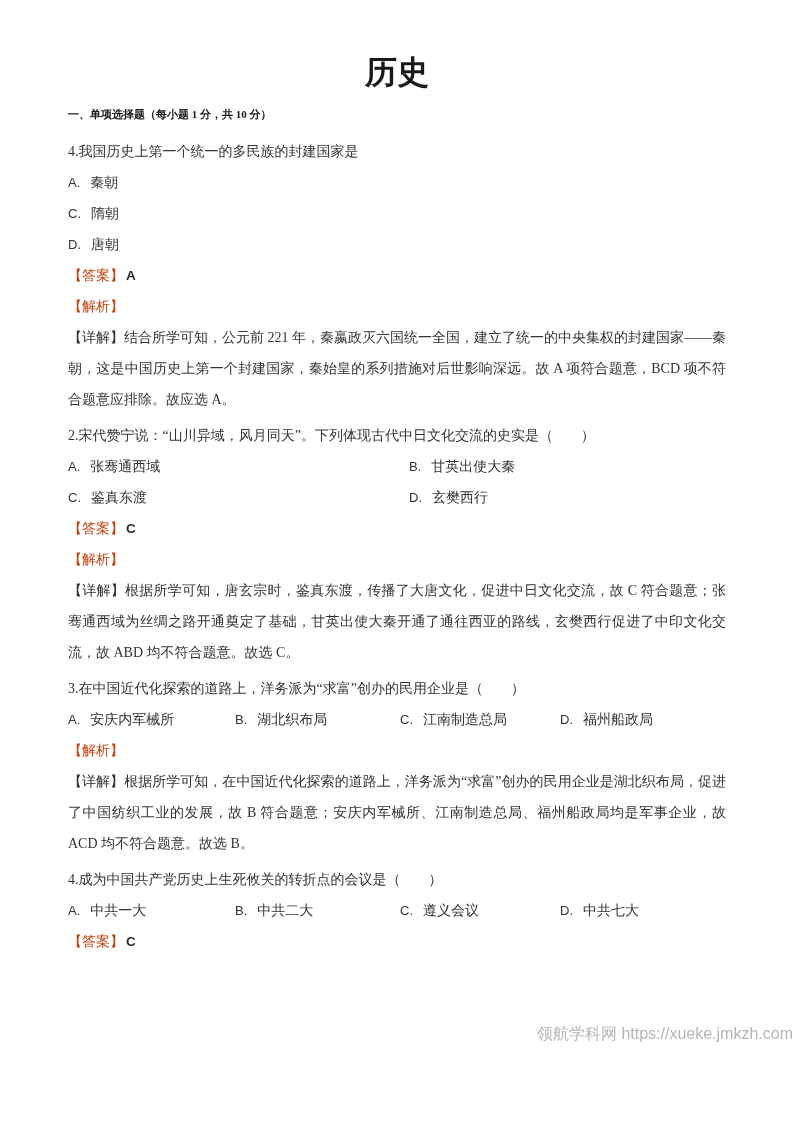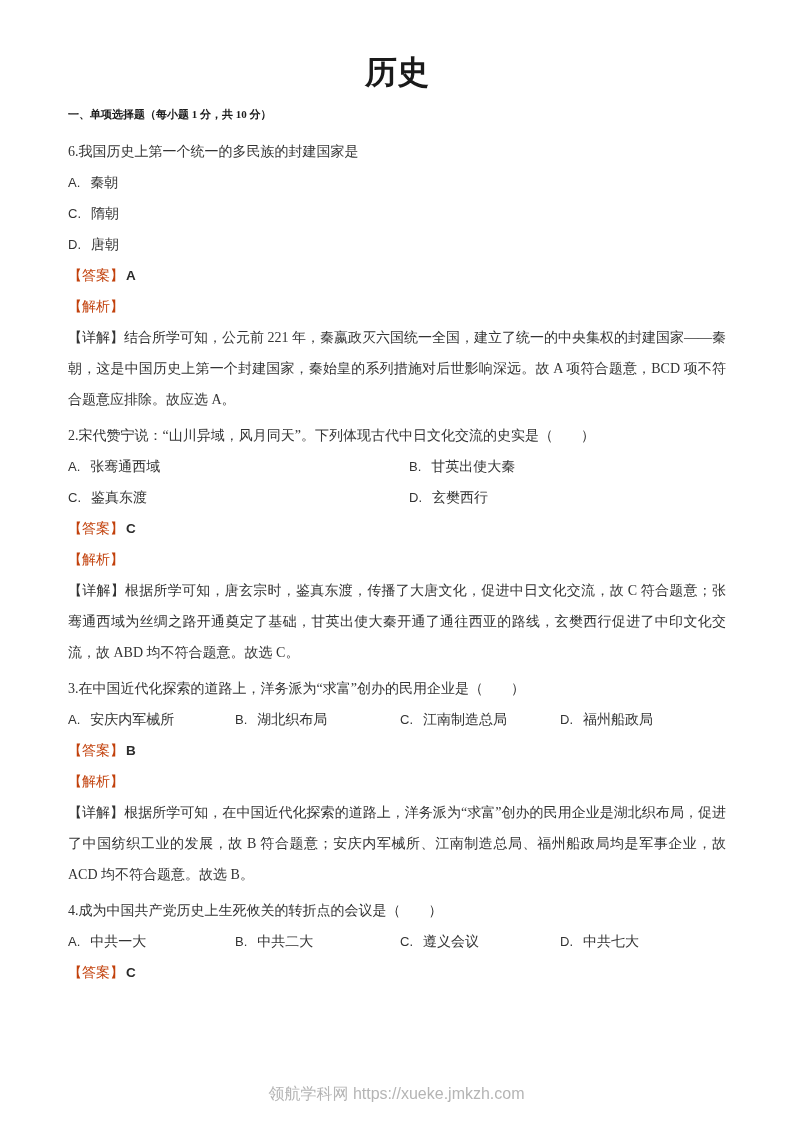--- a/index.html
+++ b/index.html
@@ -57,39 +57,39 @@
     font-weight:600;
     color:#2b2b2b;
     padding-left:2px;
   }
   .detail {
     text-align:justify;
   }
   .footer {
     position:absolute;
     left:0; right:0;
-    top:1079px;
-    text-align:center;
+    top:1019px;
+    text-align:right;
     font-family:"Liberation Sans", sans-serif;
     font-size:16px;
     line-height:30px;
     color:#b5b5b5;
   }
 </style>
 </head>
 <body>
 
 <div class="content">
 
   <h1 class="title">历史</h1>
 
   <div class="section-header">一、单项选择题（每小题 1 分，共 10 分）</div>
 
   <div>
-    <p class="line stem">6.我国历史上第一个统一的多民族的封建国家是</p>
+    <p class="line stem">4.我国历史上第一个统一的多民族的封建国家是</p>
     <p class="line"><span class="opt-letter">A.</span><span>秦朝</span></p>
     <p class="line"><span class="opt-letter">C.</span><span>隋朝</span></p>
     <p class="line"><span class="opt-letter">D.</span><span>唐朝</span></p>
     <p class="line"><span class="blue-label">【答案】</span><span class="ans-value">A</span></p>
     <p class="line"><span class="blue-label">【解析】</span></p>
     <p class="line detail"><span>【详解】</span><span>结合所学可知，公元前 221 年，秦嬴政灭六国统一全国，建立了统一的中央集权的封建国家——秦朝，这是中国历史上第一个封建国家，秦始皇的系列措施对后世影响深远。故 A 项符合题意，BCD 项不符合题意应排除。故应选 A。</span></p>
   </div>
 
   <div>
     <p class="line stem">2.宋代赞宁说：“山川异域，风月同天”。下列体现古代中日文化交流的史实是（　　）</p>
@@ -107,21 +107,20 @@
   </div>
 
   <div>
     <p class="line stem">3.在中国近代化探索的道路上，洋务派为“求富”创办的民用企业是（　　）</p>
     <div class="line row4">
       <span class="cell"><span class="opt-letter">A.</span><span>安庆内军械所</span></span>
       <span class="cell"><span class="opt-letter">B.</span><span>湖北织布局</span></span>
       <span class="cell"><span class="opt-letter">C.</span><span>江南制造总局</span></span>
       <span class="cell"><span class="opt-letter">D.</span><span>福州船政局</span></span>
     </div>
-    <p class="line"><span class="blue-label">【答案】</span><span class="ans-value">B</span></p>
     <p class="line"><span class="blue-label">【解析】</span></p>
     <p class="line detail"><span>【详解】</span><span>根据所学可知，在中国近代化探索的道路上，洋务派为“求富”创办的民用企业是湖北织布局，促进了中国纺织工业的发展，故 B 符合题意；安庆内军械所、江南制造总局、福州船政局均是军事企业，故 ACD 均不符合题意。故选 B。</span></p>
   </div>
 
   <div>
     <p class="line stem">4.成为中国共产党历史上生死攸关的转折点的会议是（　　）</p>
     <div class="line row4">
       <span class="cell"><span class="opt-letter">A.</span><span>中共一大</span></span>
       <span class="cell"><span class="opt-letter">B.</span><span>中共二大</span></span>
       <span class="cell"><span class="opt-letter">C.</span><span>遵义会议</span></span>

